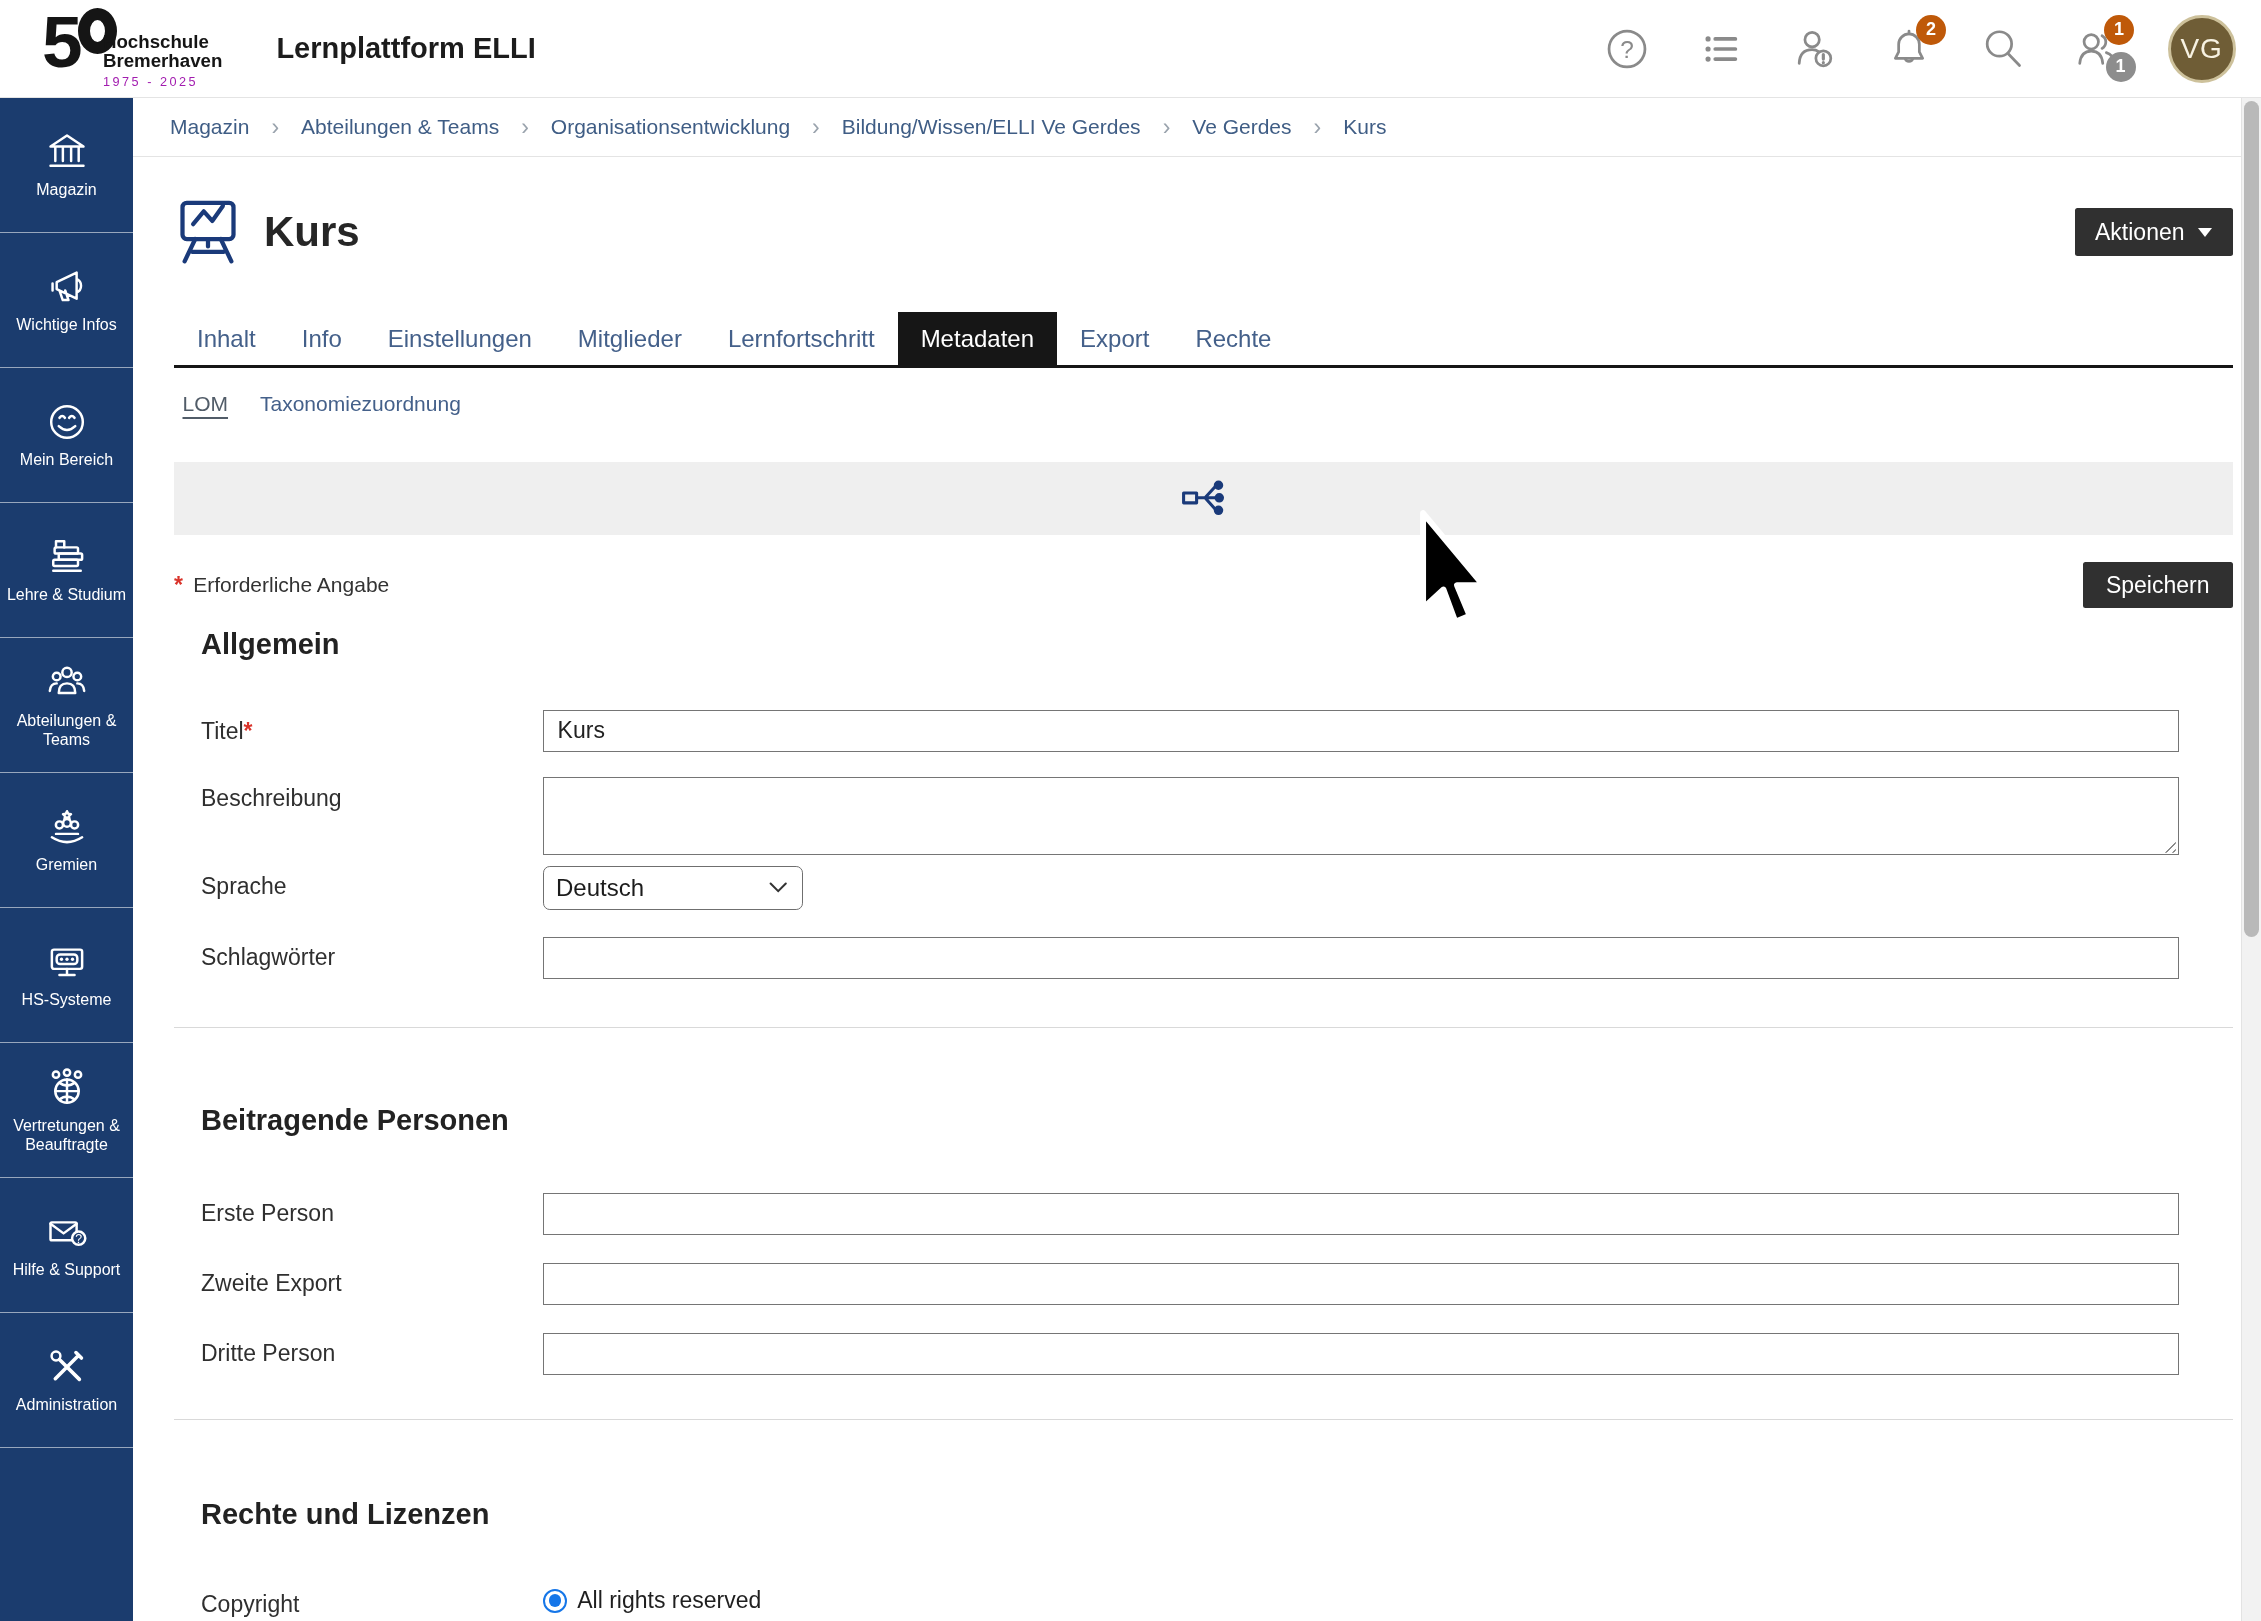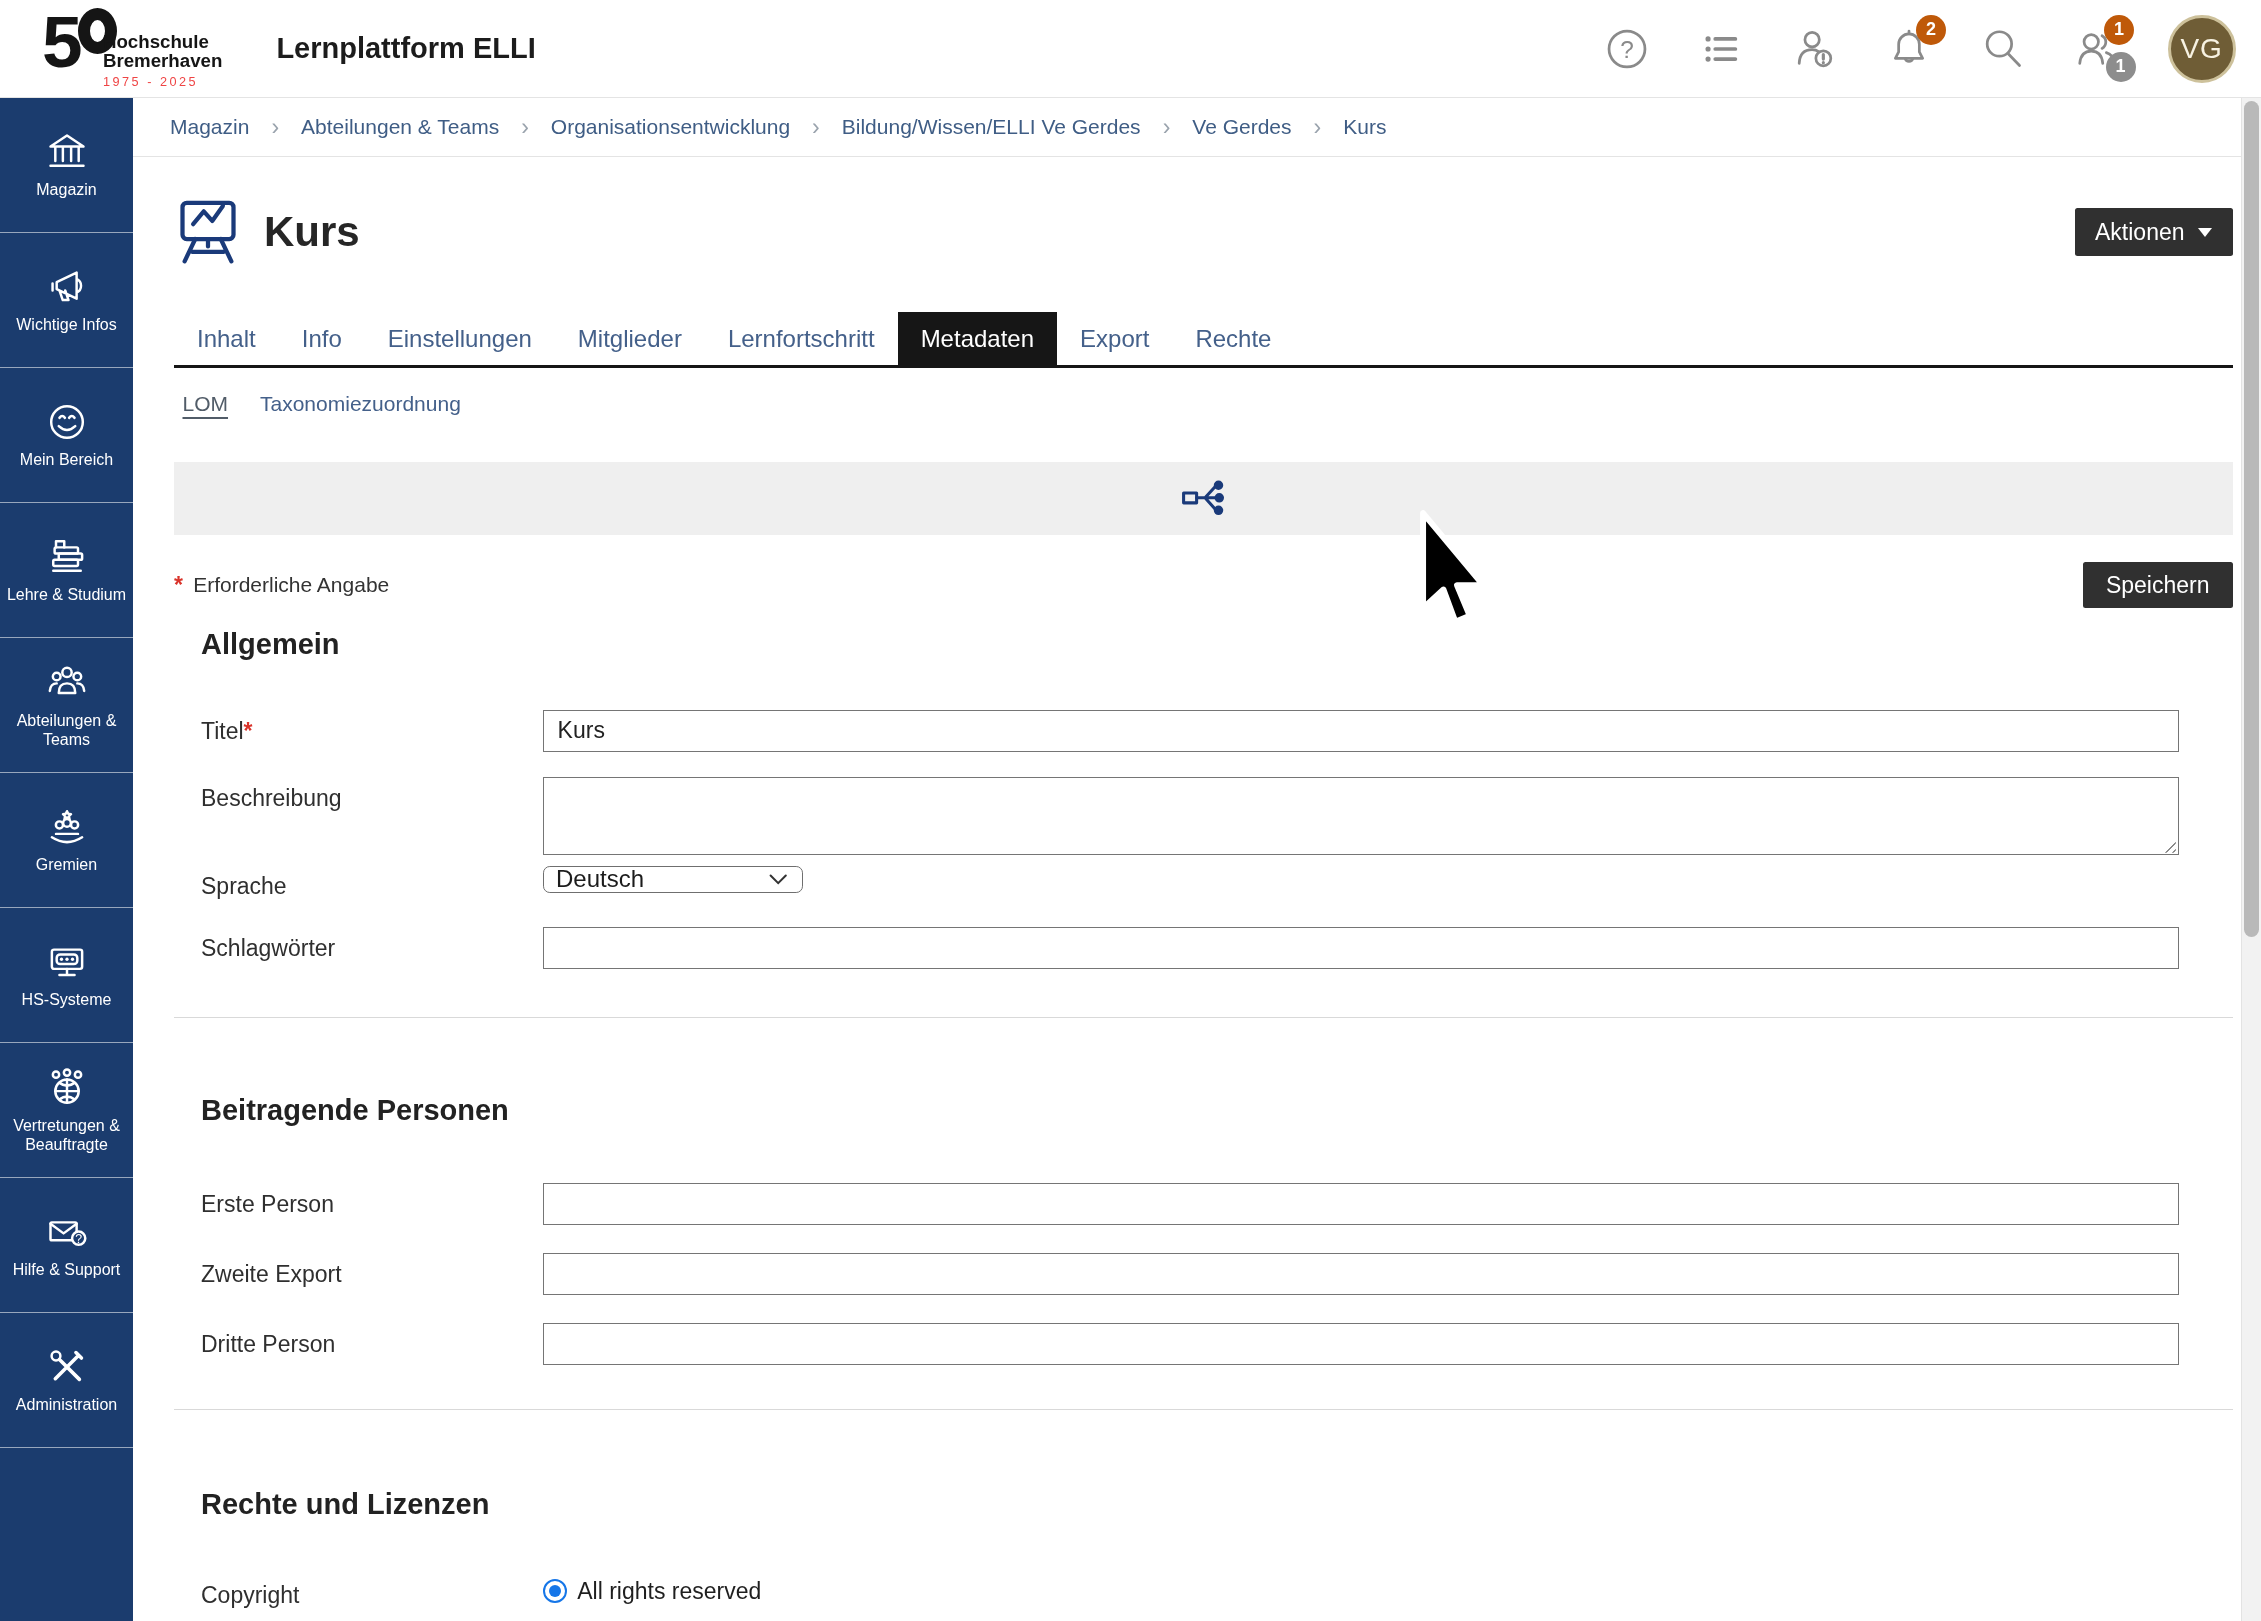--- a/index.html
+++ b/index.html
@@ -10,21 +10,21 @@
   
   header { position:absolute; top:0; left:0; width:2261px; height:98px;
     background:#fff; border-bottom:0.8px solid #e4e4e4; display:flex; align-items:center; z-index:5; }
   .logo { display:flex; align-items:flex-start; margin-left:42px; }
   .logo-mark { display:flex; align-items:flex-start; }
   .logo-5 { font-size:73px; font-weight:800; line-height:0.92; color:#151515; letter-spacing:-3.4px;}
   .logo-ring { width:39px; height:46px; border:12px solid #151515; border-radius:50%;
     margin-left:-1.7px; margin-top:0px; }
   .logo-text { margin-left:-13.6px; margin-top:24px; }
   .logo-line { font-size:18.7px; font-weight:700; line-height:1.02; color:#151515; }
-  .logo-years { font-size:12.7px; letter-spacing:2.5px; margin-top:4.2px; color:#ef4444; }
+  .logo-years { font-size:12.7px; letter-spacing:2.5px; margin-top:4.2px; color:#a21caf; }
   .app-title { font-size:29px; font-weight:700; margin-left:54px; color:#1c1c1c; }
   .header-icons { margin-left:auto; display:flex; align-items:center; gap:48px; margin-right:25.5px; }
   .hicon { position:relative; width:46px; height:46px; display:flex; align-items:center; justify-content:center; }
   .hicon svg { width:46px; height:46px; stroke:#8a8a8a; fill:none; stroke-width:1.9;
     stroke-linecap:round; stroke-linejoin:round; }
   .badge { position:absolute; min-width:30px; height:30px; padding:0 5.1px; border-radius:15.3px;
     color:#fff; font-size:18px; font-weight:700; display:flex; align-items:center; justify-content:center; }
   .badge.orange { background:#bf5909; }
   .badge.gray { background:#8d8d8d; }
   .badge.tr { top:-11px; right:-14.4px; }
@@ -86,21 +86,21 @@
 
   .frow { display:flex; align-items:flex-start; }
   .flabel { width:369px; padding-left:27px; padding-top:7.6px; font-size:23px; color:#2f2f2f; flex:none; }
   .fvalue { flex:1; padding-right:54px; position:relative; }
   input.text { width:100%; height:42px; border:0.8px solid #757575; font-size:23px; padding:0 13.6px;
     color:#222; background:#fff; font-family:"Liberation Sans", sans-serif; }
   .textarea { width:100%; height:78px; border:0.8px solid #757575; background:#fff; position:relative; }
   .grip { position:absolute; right:1.7px; bottom:1.7px; width:15.3px; height:15.3px;
     background:repeating-linear-gradient(135deg, transparent 0 3.4px, #8a8a8a 3.4px 5.1px); 
     clip-path:polygon(100% 0, 100% 100%, 0 100%); }
-  .select { width:260px; height:27px; border:1.7px solid #6f6f6f; border-radius:6.8px; background:#fff;
+  .select { width:260px; height:44px; border:1.7px solid #6f6f6f; border-radius:6.8px; background:#fff;
     display:flex; align-items:center; justify-content:space-between; padding:0 13.6px 0 12px;
     font-size:24px; color:#1c1c1c; cursor:pointer; }
   .select svg { width:20.4px; height:12.7px; stroke:#333; stroke-width:2.4; fill:none; stroke-linecap:round; }
 
   .r-titel { margin-top:49px; }
   .r-beschreibung { margin-top:25.5px; }
   .r-sprache { margin-top:10.2px; }
   .r-schlag { margin-top:27px; }
   .r-p1 { margin-top:56px; }
   .r-p2 { margin-top:28px; }

